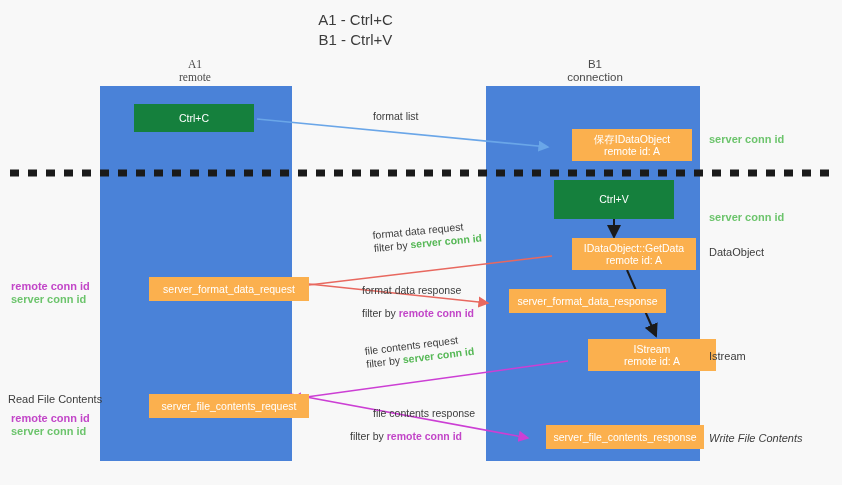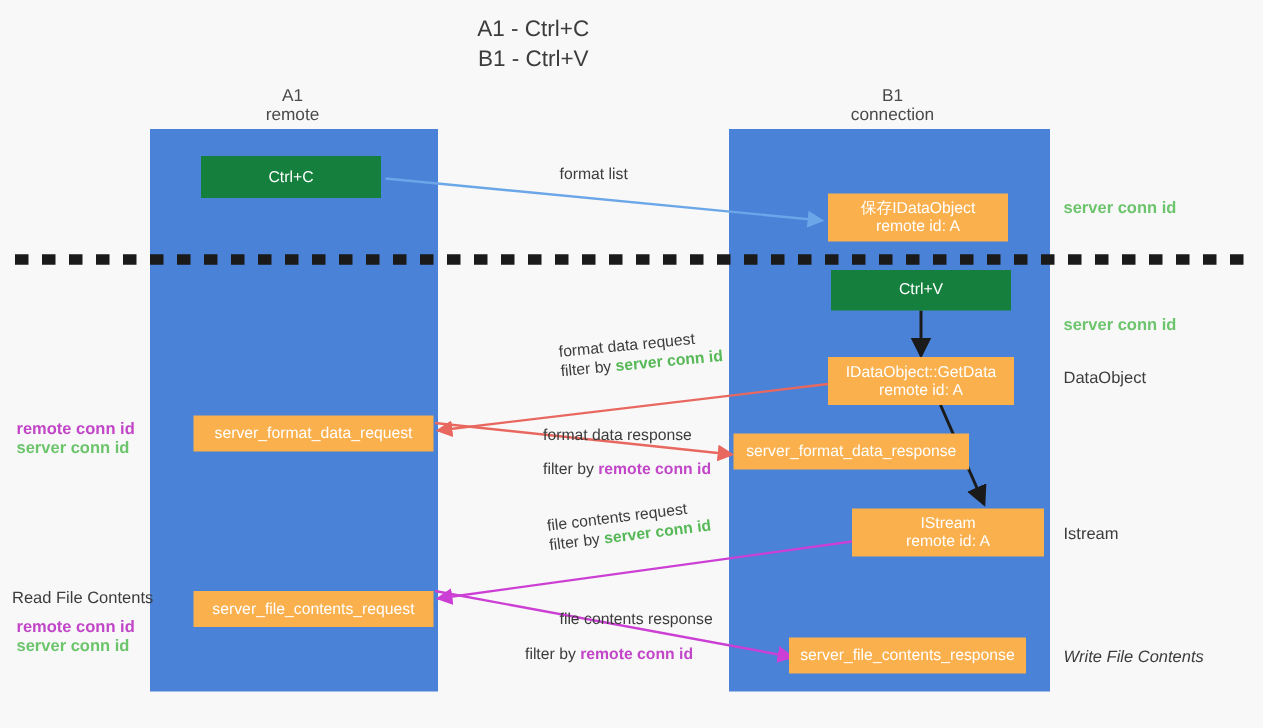--- a/index.html
+++ b/index.html
@@ -28,21 +28,21 @@
     position: absolute; background: #4a82d8;
   }
 
   .box {
     position: absolute; display: flex; flex-direction: column;
     align-items: center; justify-content: center;
     color: #ffffff; font-size: 10.5px; line-height: 12.5px;
     text-align: center; white-space: pre;
   }
   .box.green { background: #15803d; }
-  .box.orange { background: #fbb04e; }
+  .box.orange { background: #fbb04e; margin-left: 20px; }
 
   .edge-label {
     position: absolute; font-size: 10.5px; color: #3c3c3c;
     line-height: 13px; white-space: nowrap;
   }
   .edge-label .g { color: #56b856; font-weight: bold; }
   .edge-label .p { color: #c246c8; font-weight: bold; }
 
   .side-label {
     position: absolute; font-size: 11px; color: #3c3c3c;
@@ -55,21 +55,21 @@
         overflow: visible; pointer-events: none; }
 </style>
 </head>
 <body>
 
 <div id="stage">
 
   <div class="title">A1 - Ctrl+C
 B1 - Ctrl+V</div>
 
-  <div class="col-header" style="left:120px; top:58px; width:150px;">A1
+  <div class="col-header" style="left:120px; top:58px; width:150px;font-family:Liberation Serif, serif;">A1
 remote</div>
   <div class="col-header" style="left:520px; top:58px; width:150px;">B1
 connection</div>
 
   <div class="lane" style="left:100px; top:86px; width:192px; height:375px;"></div>
   <div class="lane" style="left:486px; top:86px; width:214px; height:375px;"></div>
 
   <svg viewBox="0 0 842 485">
     <defs>
       <marker id="ar-blue" markerWidth="7" markerHeight="7" refX="6" refY="3.5" orient="auto">
@@ -105,21 +105,21 @@
 
   <div class="box green" style="left:134px; top:104px; width:120px; height:28px;">
     <span>Ctrl+C</span>
   </div>
 
   <div class="box orange" style="left:552px; top:129px; width:120px; height:32px;">
     <span>保存IDataObject</span>
     <span>remote id: A</span>
   </div>
 
-  <div class="box green" style="left:554px; top:180px; width:120px; height:27px;">
+  <div class="box green" style="left:554px; top:180px; width:120px; height:39px;">
     <span>Ctrl+V</span>
   </div>
 
   <div class="box orange" style="left:552px; top:238px; width:124px; height:32px;">
     <span>IDataObject::GetData</span>
     <span>remote id: A</span>
   </div>
 
   <div class="box orange" style="left:489px; top:289px; width:157px; height:24px;">
     <span>server_format_data_response</span>

